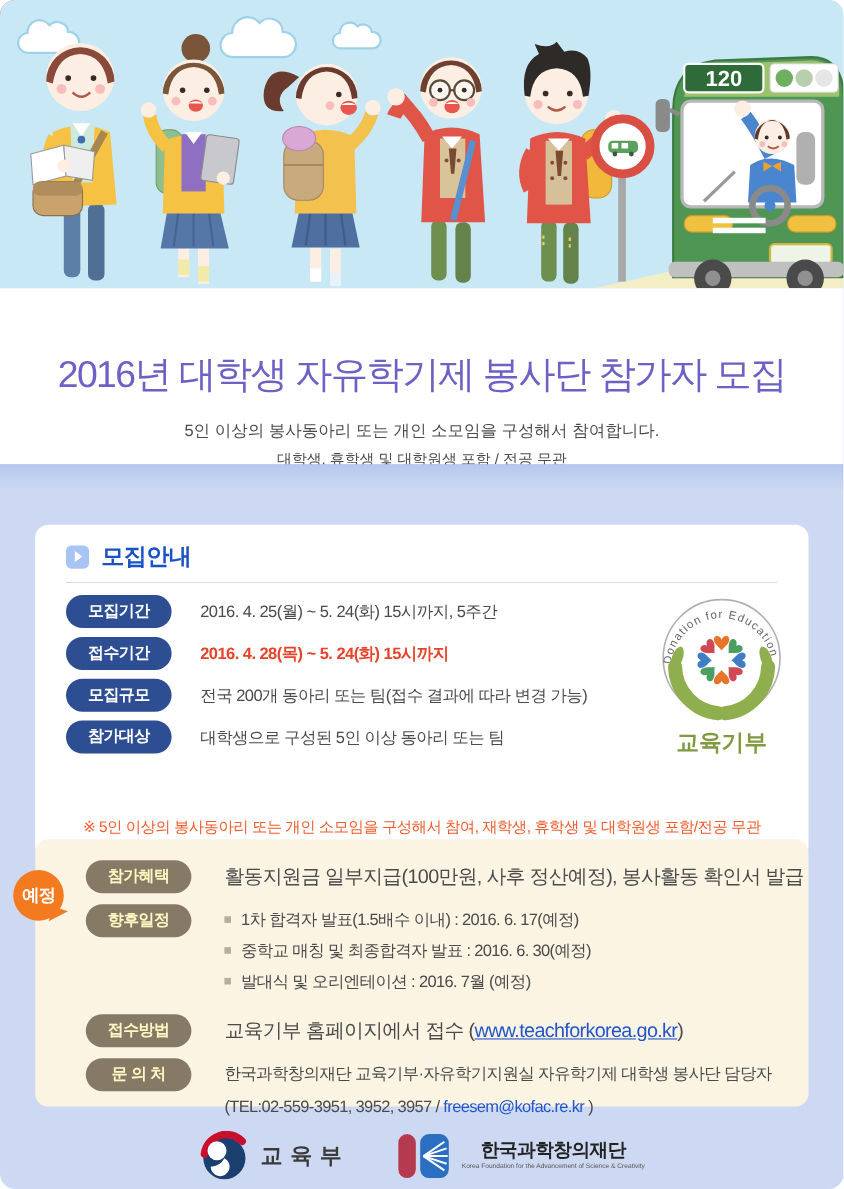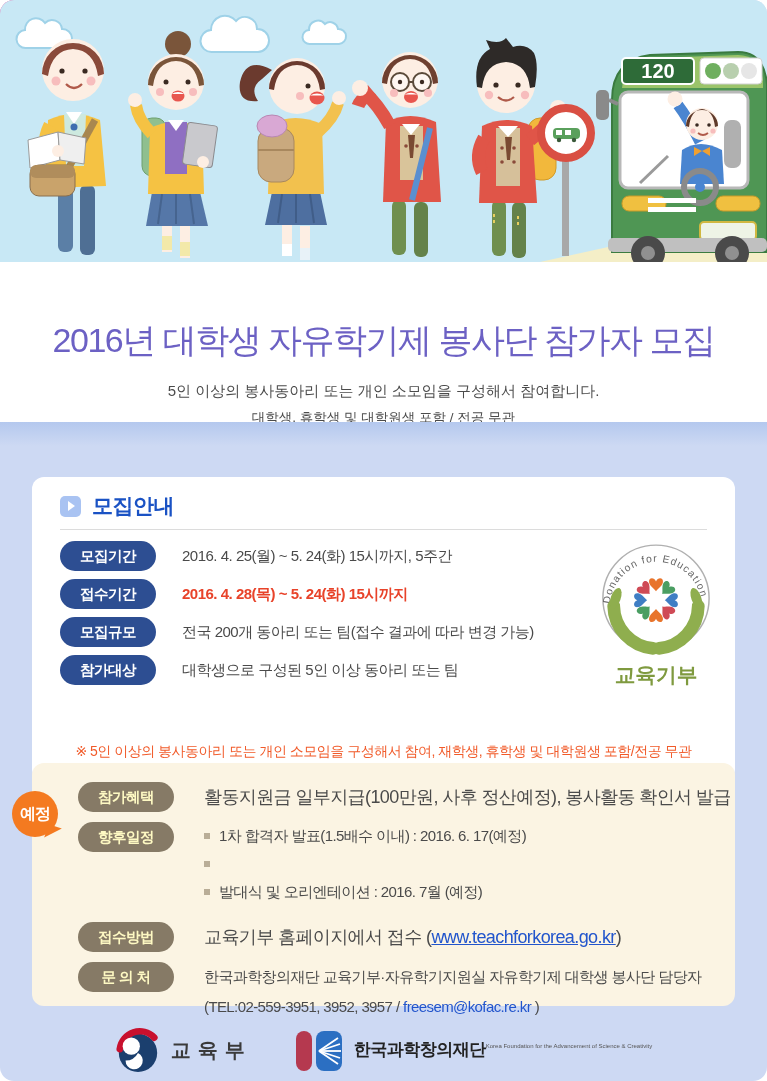--- a/index.html
+++ b/index.html
@@ -52,21 +52,21 @@
   .sq{width:6px;height:6px;background:#b9ad97;margin-right:9px;flex:0 0 auto;}
   .gap-lg{margin-top:16px;}
   a.url{color:#2255cc;text-decoration:underline;}
   a.mail{color:#2255cc;text-decoration:none;}
   .contact-lines{margin-left:30px;font-size:15px;color:#4a4a4a;letter-spacing:-0.6px;line-height:30px;white-space:nowrap;}
 
   
   .footer{position:absolute;top:1020px;left:0;width:767px;height:61px;display:flex;align-items:center;justify-content:center;gap:44px;}
   .logo-group{display:flex;align-items:center;gap:10px;}
   .moe-label{font-size:20px;font-weight:bold;color:#3a3a3a;letter-spacing:7px;}
-  .kofac-text{display:flex;flex-direction:row;line-height:1.1;}
+  .kofac-text{display:flex;flex-direction:column;line-height:1.1;text-align:center;}
   .kofac-name{font-size:17px;font-weight:bold;color:#222;letter-spacing:-0.5px;}
   .kofac-sub{font-size:6px;color:#555;margin-top:2px;}
 </style>
 </head>
 <body>
 
 <div class="page">
  <div class="poster">
 
   <div class="hero">
@@ -330,20 +330,21 @@
 
       <div class="irow">
         <span class="pill-brown">향후일정</span>
         <div class="bullets">
           <div class="bullet-line">
             <span class="sq"></span>
             <span>1차 합격자 발표(1.5배수 이내) : 2016. 6. 17(예정)</span>
           </div>
           <div class="bullet-line">
             <span class="sq"></span>
+            <span>중학교 매칭 및 최종합격자 발표 : 2016. 6. 30(예정)</span>
           </div>
           <div class="bullet-line">
             <span class="sq"></span>
             <span>발대식 및 오리엔테이션 : 2016. 7월 (예정)</span>
           </div>
         </div>
       </div>
 
       <div class="irow gap-lg">
         <span class="pill-brown">접수방법</span>

